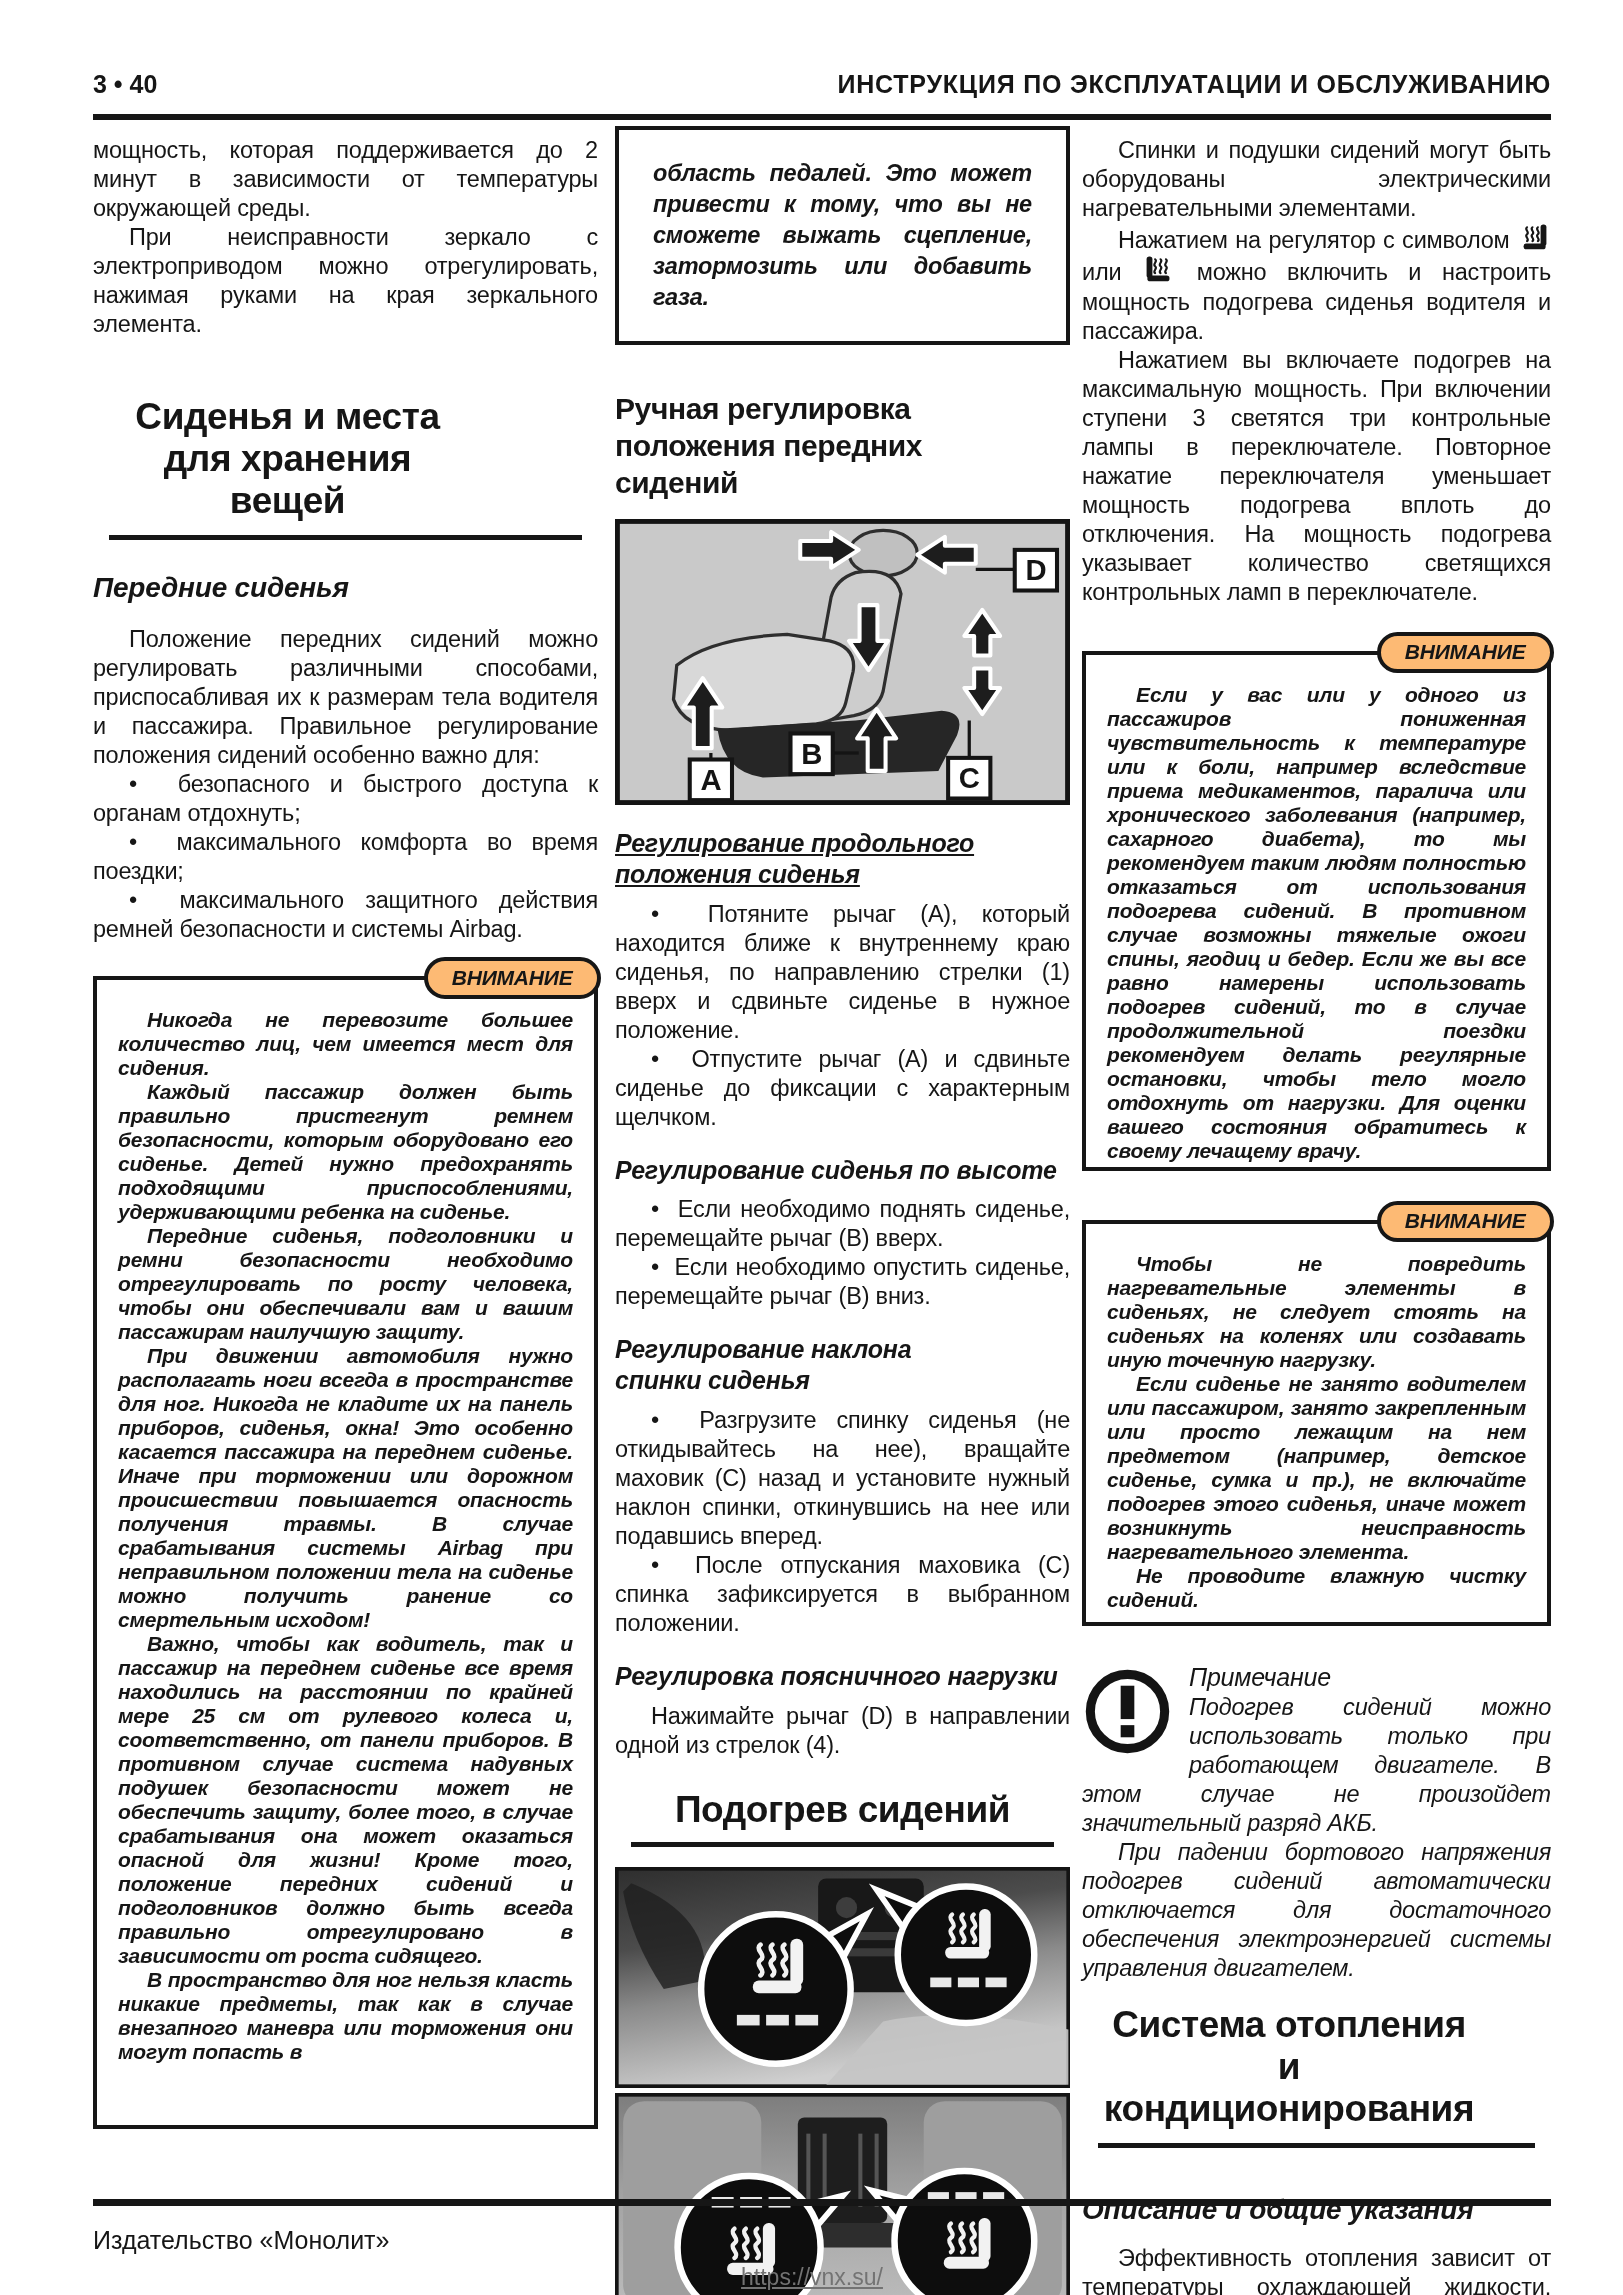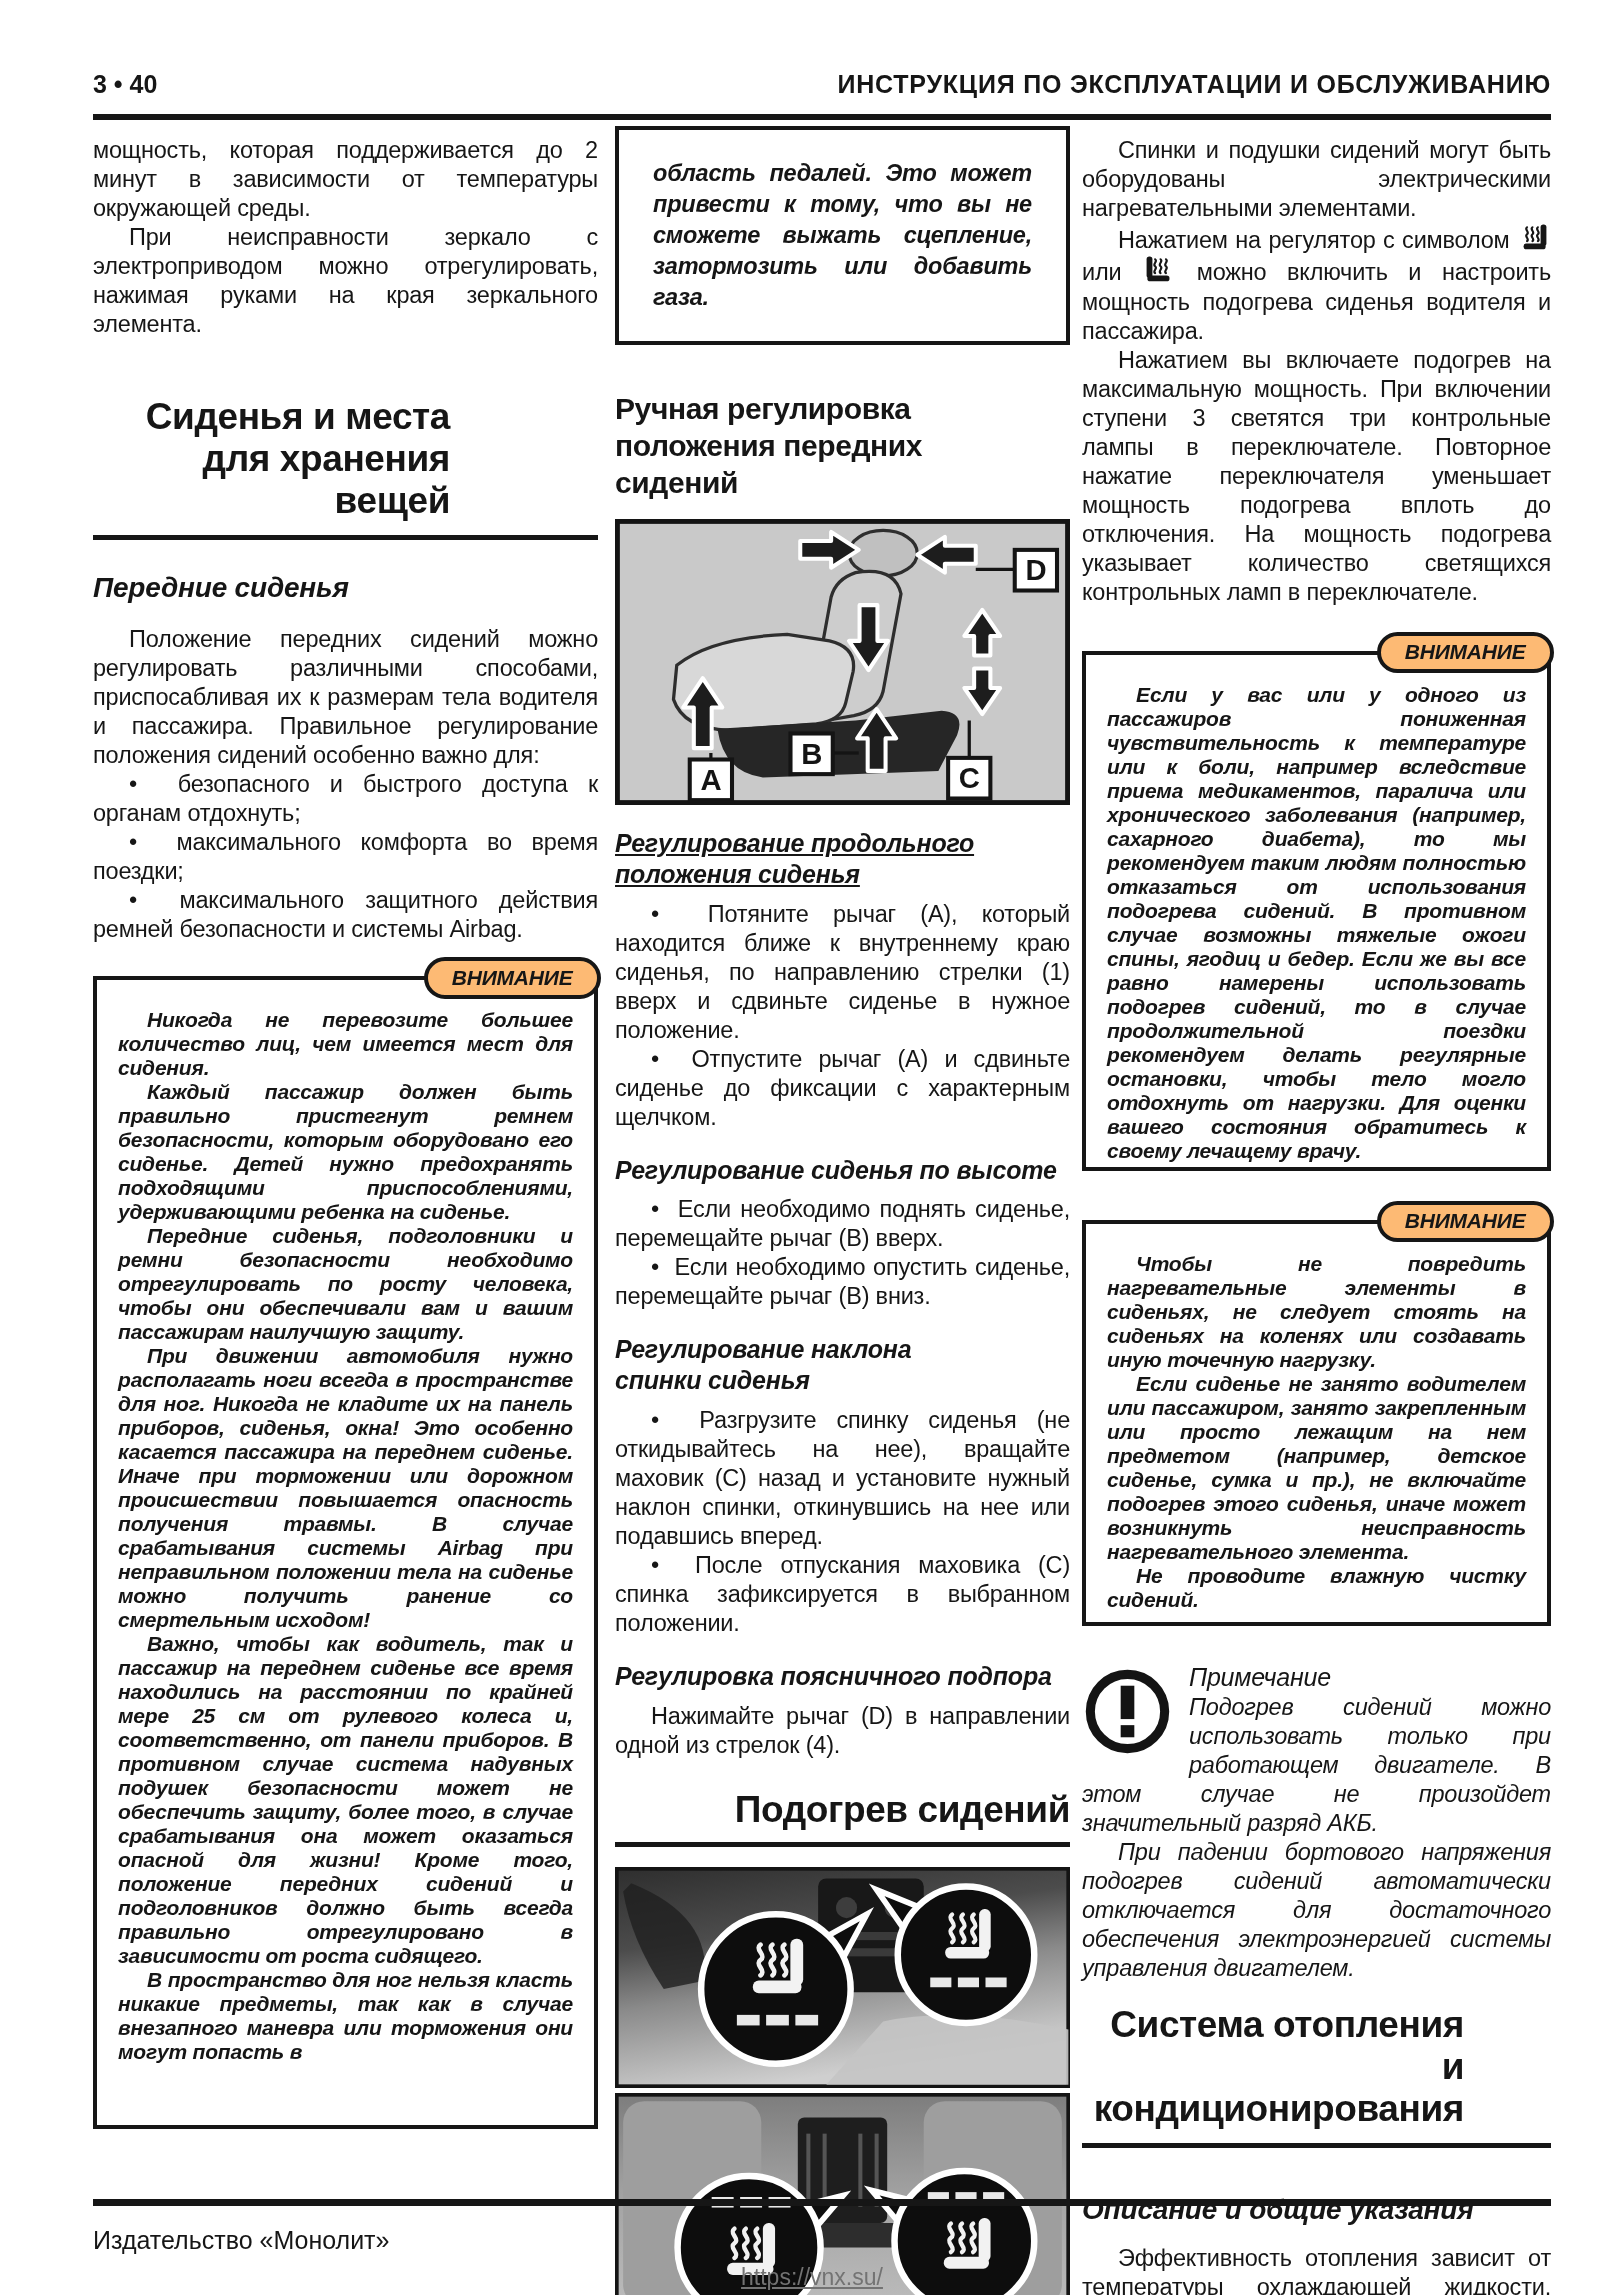--- a/index.html
+++ b/index.html
@@ -22,22 +22,22 @@
   .col-left {left:93px;width:505px;}
   .col-mid  {left:615px;top:126px;width:455px;}
   .col-right{left:1082px;width:469px;}
 
   p{margin:0;text-indent:36px;}
   p.noindent{text-indent:0;}
   .bullet{text-indent:36px;}
   .bullet::before{content:"\2022\00a0\00a0";}
 
   
-  .section-h{margin:57px 0 0;font-size:37px;line-height:42px;font-weight:bold;letter-spacing:-0.4px;
-             border-bottom:5.7px solid #161616;padding-bottom:13px;text-align:right;}
+  .section-h{margin:57px 16px 0;font-size:37px;line-height:42px;font-weight:bold;letter-spacing:-0.4px;
+             border-bottom:5.7px solid #161616;padding-bottom:13px;text-align:center;}
   .section-h .hwrap{display:block;}
   .w440{max-width:357px;} .w470{max-width:382px;} .w520{max-width:422px;}
   .w480{max-width:390px;text-decoration:underline;} .w430{max-width:349px;}
   .sub-h{margin:32px 0 0;font-size:28px;line-height:32px;font-weight:bold;font-style:italic;text-align:left;}
   .mid-h{margin:45px 0 0;font-size:30px;line-height:37px;font-weight:bold;letter-spacing:-0.4px;text-align:left;}
   .subsub-h{margin:23px 0 0;font-size:25px;line-height:31px;font-weight:bold;font-style:italic;text-align:left;}
   .after-h{margin-top:9.7px;}
   .heating-h{margin-top:29px;padding-bottom:11.4px;}
 
   
@@ -184,21 +184,21 @@
     <h3 class="subsub-h">Регулирование сиденья по высоте</h3>
     <p class="bullet after-h">Если необходимо поднять сиденье, перемещайте рычаг (В) вверх.</p>
     <p class="bullet">Если необходимо опустить сиденье, перемещайте рычаг (В) вниз.</p>
 
     <h3 class="subsub-h">
       <span class="hwrap w430" style="display:block">Регулирование наклона спинки сиденья</span>
     </h3>
     <p class="bullet after-h">Разгрузите спинку сиденья (не откидывайтесь на нее), вращайте маховик (С) назад и установите нужный наклон спинки, откинувшись на нее или подавшись вперед.</p>
     <p class="bullet">После отпускания маховика (С) спинка зафиксируется в выбранном положении.</p>
 
-    <h3 class="subsub-h">Регулировка поясничного подпора</h3>
+    <h3 class="subsub-h">Регулировка поясничного нагрузки</h3>
     <p class="after-h">Нажимайте рычаг (D) в направлении одной из стрелок (4).</p>
 
     <h1 class="section-h heating-h">
       <span class="hwrap">Подогрев сидений</span>
     </h1>
 
     <div class="photo">
       <svg width="455" height="221" viewBox="0 0 560 272" xmlns="http://www.w3.org/2000/svg">
         <defs>
           <linearGradient id="g1" x1="0" y1="0" x2="0.3" y2="1">

